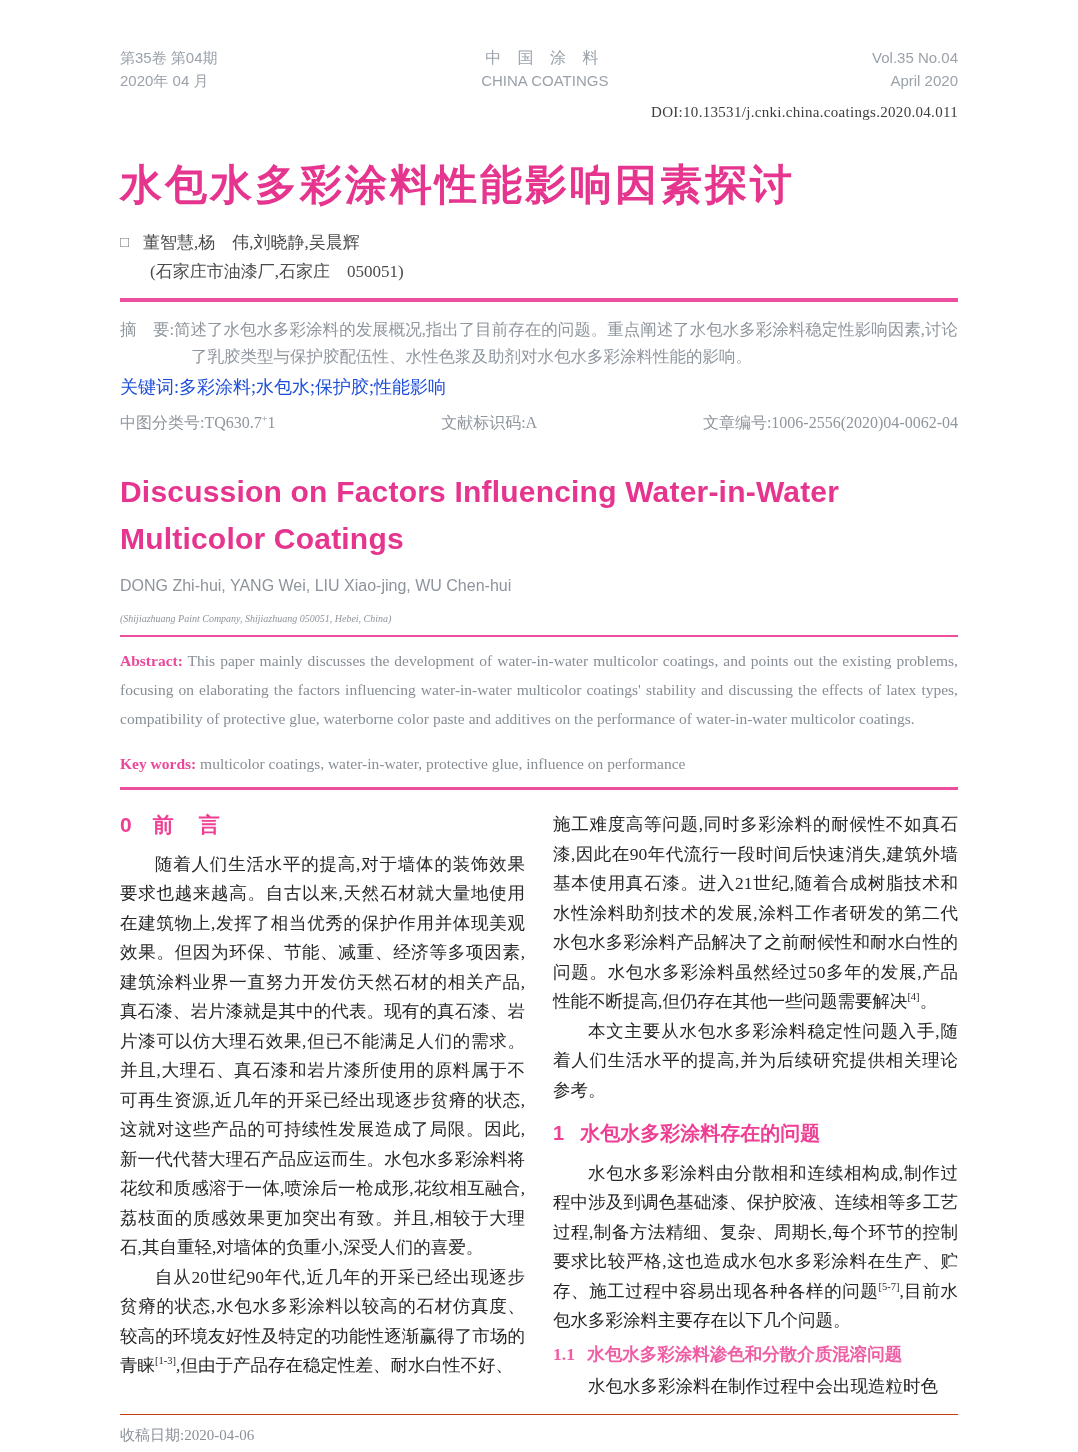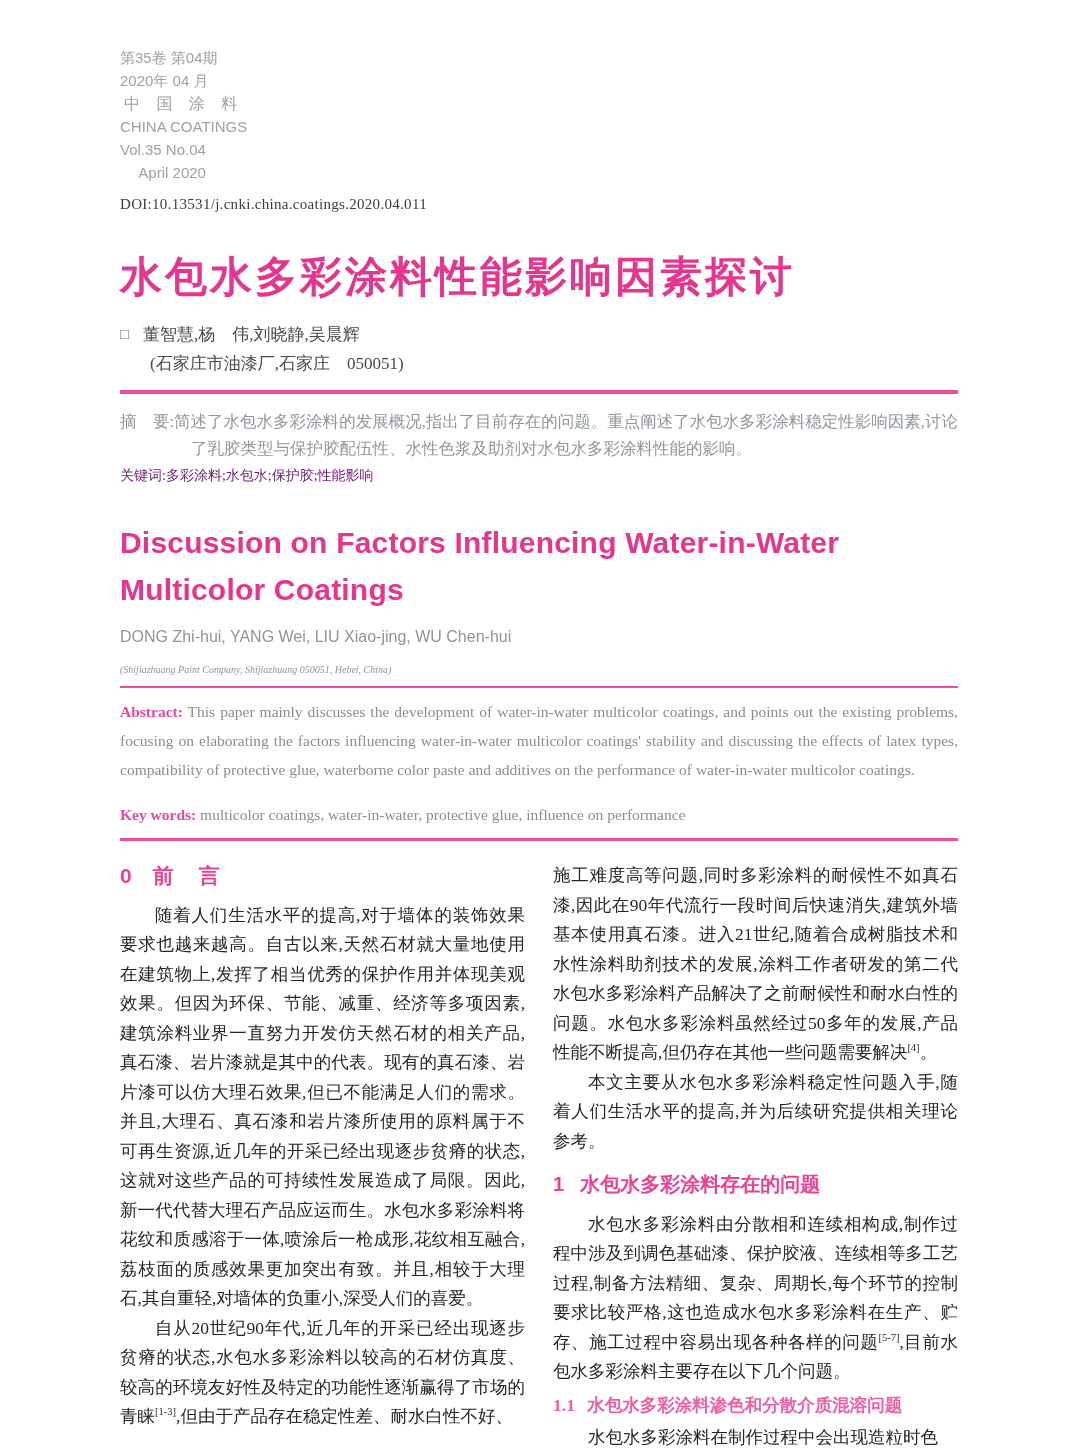--- a/index.html
+++ b/index.html
@@ -5,37 +5,37 @@
   * { margin:0; padding:0; box-sizing:border-box; }
   body { background:#ffffff; }
   .page {
     width:1078px; height:1452px; margin:0 auto; background:#fff;
     padding:46px 120px 0 120px; overflow:hidden; position:relative;
     font-family:"Liberation Serif","DejaVu Serif",serif; color:#2b2b2b;
   }
   
   .jheader { display:flex; justify-content:space-between; align-items:flex-start;
     color:#9ba2aa; font-family:"Liberation Sans","DejaVu Sans",sans-serif;
-    font-size:15px; line-height:23px;flex-direction:column; }
+    font-size:15px; line-height:23px; }
   .jheader .hc { text-align:center; }
   .jheader .hr { text-align:right; }
   .jname-cn { font-size:16px; letter-spacing:6px; }
-  .doi-line { margin-top:12px; font-size:15px; color:#3c3c3c; letter-spacing:0.3px; }
+  .doi-line { margin-top:12px; font-size:15px; color:#3c3c3c; letter-spacing:0.3px;text-align:right; }
   
   .title-cn { margin-top:38px; font-family:"Liberation Sans","DejaVu Sans",sans-serif;
     font-weight:bold; font-size:42px; line-height:52px; letter-spacing:3px; color:#e6358e; }
   .authors-row { margin-top:20px; font-size:17px; color:#4a4a4a; display:flex; align-items:center; }
   .author-marker { color:#777; font-size:15px; margin-right:14px; }
   .affil-cn { margin-top:6px; padding-left:30px; font-size:17px; color:#4a4a4a; }
   .rule { background:#ec4f9d; width:100%; }
   .rule-1 { height:4px; margin-top:15px; }
   
   .abs-cn { margin-top:14px; color:#8f969d; font-size:16.5px; line-height:27px; text-align:justify; }
   .hang { padding-left:4.3em; text-indent:-4.3em; }
-  .kw-cn { margin-top:5px; color:#701a75; font-size:14px; }
+  .kw-cn { margin-top:5px; color:#1d4ed8; font-size:18px; }
   .meta-row { margin-top:14px; display:flex; justify-content:space-between;
     color:#8f969d; font-size:16px; }
   sup.meta-sup { font-size:10px; }
   
   .title-en { margin-top:34px; font-family:"Liberation Sans","DejaVu Sans",sans-serif;
     font-weight:bold; font-size:30px; line-height:47px; color:#e6358e; letter-spacing:0.2px; }
   .authors-en { margin-top:15px; color:#8d949b; font-size:16px;
     font-family:"Liberation Sans","DejaVu Sans",sans-serif; }
   .affil-en { margin-top:18px; color:#8d949b; font-size:10px; font-style:italic; }
   .rule-2 { height:2px; margin-top:11px; }
@@ -89,20 +89,25 @@
   </div>
   <div class="affil-cn">(石家庄市油漆厂,石家庄　050051)</div>
   <div class="rule rule-1"></div>
 
   <div class="abs-cn hang">
     <span>摘　要:</span><span>简述了水包水多彩涂料的发展概况,指出了目前存在的问题。重点阐述了水包水多彩涂料稳定性影响因素,讨论了乳胶类型与保护胶配伍性、水性色浆及助剂对水包水多彩涂料性能的影响。</span>
   </div>
   <div class="kw-cn">
     <span>关键词:</span><span>多彩涂料;水包水;保护胶;性能影响</span>
   </div>
+  <div class="meta-row">
+    <span><span>中图分类号:</span><span>TQ630.7</span><sup class="meta-sup">+</sup><span>1</span></span>
+    <span><span>文献标识码:</span><span>A</span></span>
+    <span><span>文章编号:</span><span>1006-2556(2020)04-0062-04</span></span>
+  </div>
 
   <h2 class="title-en">Discussion on Factors Influencing Water-in-Water Multicolor Coatings</h2>
   <div class="authors-en">DONG Zhi-hui, YANG Wei, LIU Xiao-jing, WU Chen-hui</div>
   <div class="affil-en">(Shijiazhuang Paint Company, Shijiazhuang 050051, Hebei, China)</div>
   <div class="rule rule-2"></div>
 
   <div class="abs-en">
     <b>Abstract:</b> <span>This paper mainly discusses the development of water-in-water multicolor coatings, and points out the existing problems, focusing on elaborating the factors influencing water-in-water multicolor coatings' stability and discussing the effects of latex types, compatibility of protective glue, waterborne color paste and additives on the performance of water-in-water multicolor coatings.</span>
   </div>
   <div class="kw-en">

